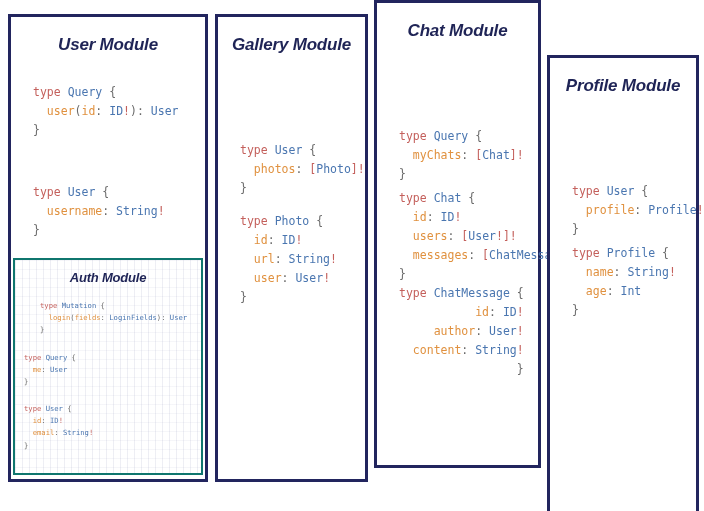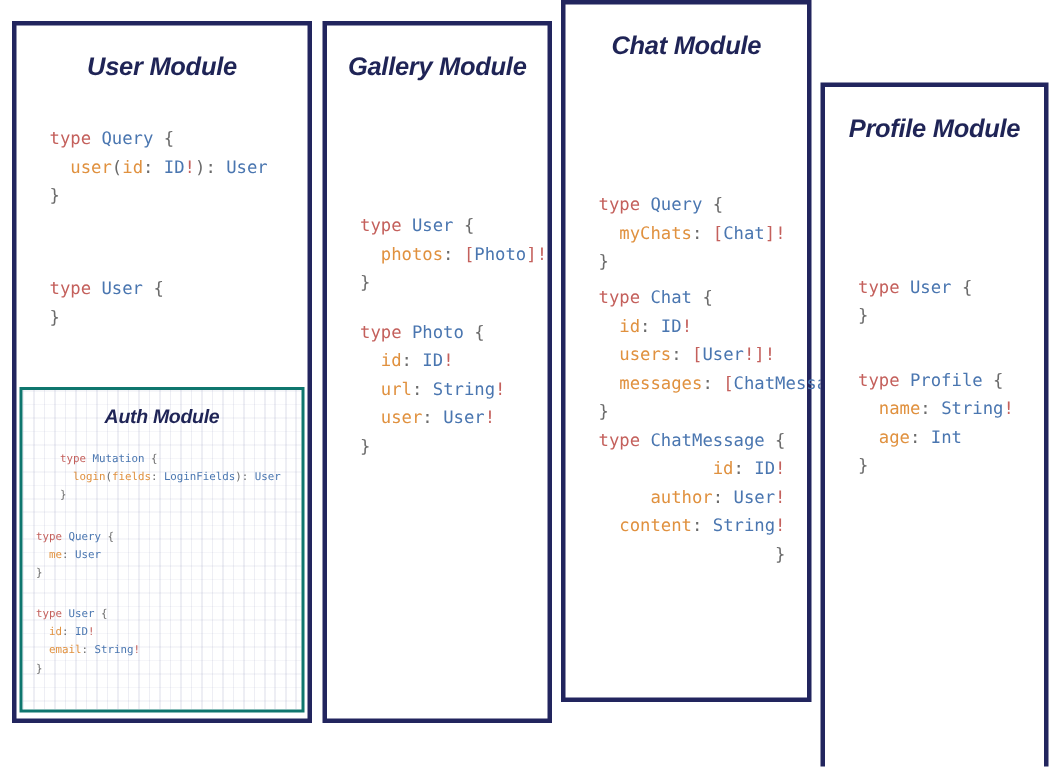--- a/index.html
+++ b/index.html
@@ -77,21 +77,21 @@
 </head>
 <body>
 
 <div class="canvas">
     <div class="panel" style="left: 8px; top: 14px; width: 200px; height: 468px;">
       <div class="panel-title title-lg" style="position: absolute; left: 0px; right: 0px; top: 18px;">User Module</div>
       <div class="code-block" style="left: 22px; top: 66px;">
         <div class="code code-lg"><div><span class="t-kw">type</span><span class="t-punct"> </span><span class="t-type">Query</span><span class="t-punct"> {</span></div><div><span class="t-punct">  </span><span class="t-field">user</span><span class="t-punct">(</span><span class="t-field">id</span><span class="t-punct">: </span><span class="t-type">ID</span><span class="t-kw">!</span><span class="t-punct">)</span><span class="t-punct">: </span><span class="t-type">User</span></div><div><span class="t-punct">}</span></div></div>
       </div>
       <div class="code-block" style="left: 22px; top: 166px;">
-        <div class="code code-lg"><div><span class="t-kw">type</span><span class="t-punct"> </span><span class="t-type">User</span><span class="t-punct"> {</span></div><div><span class="t-punct">}</span></div></div>
+        <div class="code code-lg"><div><span class="t-kw">type</span><span class="t-punct"> </span><span class="t-type">User</span><span class="t-punct"> {</span></div><div><span class="t-punct">  </span><span class="t-field">username</span><span class="t-punct">: </span><span class="t-type">String</span><span class="t-kw">!</span></div><div><span class="t-punct">}</span></div></div>
       </div>
       <div class="panel-inner" style="left: 2px; top: 241px; width: 190px; height: 217px;">
         <div class="gridbg"></div>
         <div class="panel-title title-sm" style="position: absolute; left: 0px; right: 0px; top: 10px;">Auth Module</div>
         <div class="code-block" style="left: 9px; top: 40px; margin-left: 16px;">
           <div class="code code-sm"><div><span class="t-kw">type</span><span class="t-punct"> </span><span class="t-type">Mutation</span><span class="t-punct"> {</span></div><div><span class="t-punct">  </span><span class="t-field">login</span><span class="t-punct">(</span><span class="t-field">fields</span><span class="t-punct">: </span><span class="t-type">LoginFields</span><span class="t-punct">)</span><span class="t-punct">: </span><span class="t-type">User</span></div><div><span class="t-punct">}</span></div></div>
         </div>
         <div class="code-block" style="left: 9px; top: 92px;">
           <div class="code code-sm"><div><span class="t-kw">type</span><span class="t-punct"> </span><span class="t-type">Query</span><span class="t-punct"> {</span></div><div><span class="t-punct">  </span><span class="t-field">me</span><span class="t-punct">: </span><span class="t-type">User</span></div><div><span class="t-punct">}</span></div></div>
         </div>
@@ -117,19 +117,19 @@
       <div class="code-block" style="left: 22px; top: 186px;">
         <div class="code code-lg"><div><span class="t-kw">type</span><span class="t-punct"> </span><span class="t-type">Chat</span><span class="t-punct"> {</span></div><div><span class="t-punct">  </span><span class="t-field">id</span><span class="t-punct">: </span><span class="t-type">ID</span><span class="t-kw">!</span></div><div><span class="t-punct">  </span><span class="t-field">users</span><span class="t-punct">: </span><span class="t-kw">[</span><span class="t-type">User</span><span class="t-kw">!]!</span></div><div><span class="t-punct">  </span><span class="t-field">messages</span><span class="t-punct">: </span><span class="t-kw">[</span><span class="t-type">ChatMessage</span><span class="t-kw">]!</span></div><div><span class="t-punct">}</span></div></div>
       </div>
       <div class="code-block" style="left: 22px; top: 281px; text-align: right;">
         <div class="code code-lg"><div><span class="t-kw">type</span><span class="t-punct"> </span><span class="t-type">ChatMessage</span><span class="t-punct"> {</span></div><div><span class="t-punct">  </span><span class="t-field">id</span><span class="t-punct">: </span><span class="t-type">ID</span><span class="t-kw">!</span></div><div><span class="t-punct">  </span><span class="t-field">author</span><span class="t-punct">: </span><span class="t-type">User</span><span class="t-kw">!</span></div><div><span class="t-punct">  </span><span class="t-field">content</span><span class="t-punct">: </span><span class="t-type">String</span><span class="t-kw">!</span></div><div><span class="t-punct">}</span></div></div>
       </div>
     </div>
     <div class="panel" style="left: 547px; top: 14px; width: 152px; height: 468px; margin-top: 41px;">
       <div class="panel-title title-lg" style="position: absolute; left: 0px; right: 0px; top: 18px;">Profile Module</div>
       <div class="code-block" style="left: 22px; top: 124px;">
-        <div class="code code-lg"><div><span class="t-kw">type</span><span class="t-punct"> </span><span class="t-type">User</span><span class="t-punct"> {</span></div><div><span class="t-punct">}</span></div></div>
+        <div class="code code-lg"><div><span class="t-kw">type</span><span class="t-punct"> </span><span class="t-type">User</span><span class="t-punct"> {</span></div><div><span class="t-punct">  </span><span class="t-field">profile</span><span class="t-punct">: </span><span class="t-type">Profile</span><span class="t-kw">!</span></div><div><span class="t-punct">}</span></div></div>
       </div>
       <div class="code-block" style="left: 22px; top: 186px;">
         <div class="code code-lg"><div><span class="t-kw">type</span><span class="t-punct"> </span><span class="t-type">Profile</span><span class="t-punct"> {</span></div><div><span class="t-punct">  </span><span class="t-field">name</span><span class="t-punct">: </span><span class="t-type">String</span><span class="t-kw">!</span></div><div><span class="t-punct">  </span><span class="t-field">age</span><span class="t-punct">: </span><span class="t-type">Int</span></div><div><span class="t-punct">}</span></div></div>
       </div>
     </div>
   </div>
 
 </body></html>

